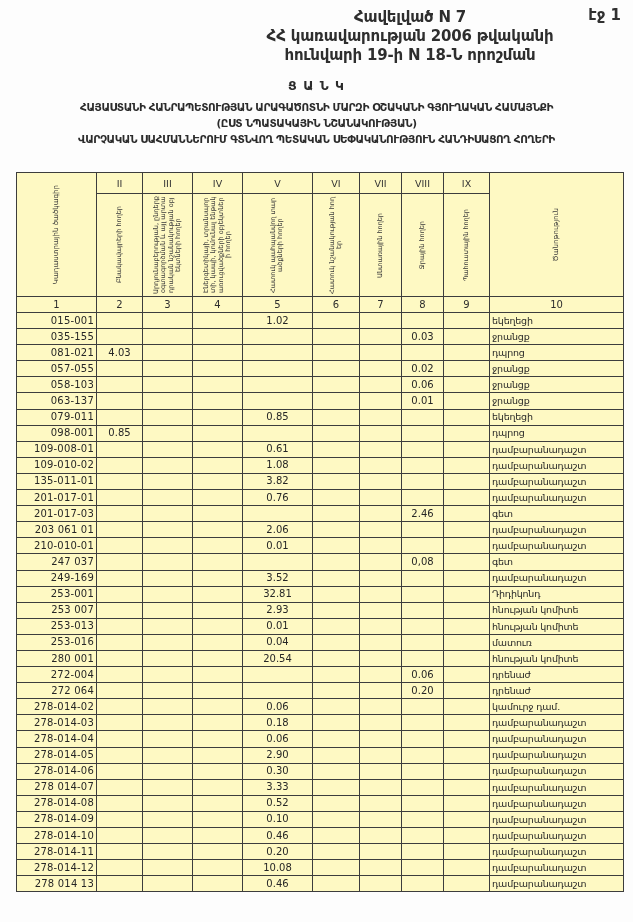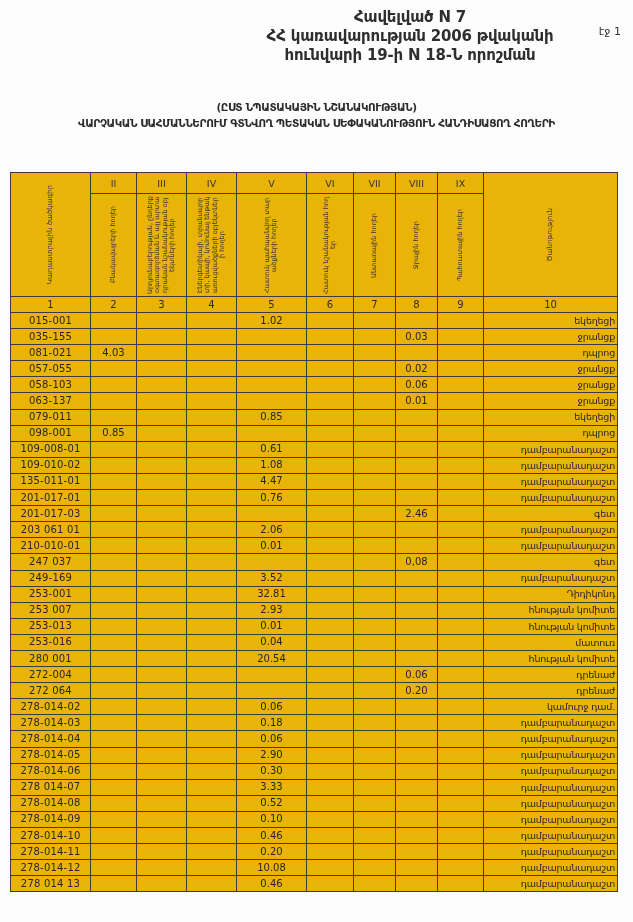--- a/index.html
+++ b/index.html
@@ -7,45 +7,45 @@
     width:633px;height:922px;overflow:hidden;position:relative;
     background:#ffffff;
     font-family:"DejaVu Sans",sans-serif;
     color:#262626;
     -webkit-font-smoothing:antialiased;
   }
   .page{position:absolute;inset:0;background:#fdfdfd;}
   
   .page-label{
     position:absolute;top:6px;right:12px;
-    font-size:11px;font-weight:normal;color:#303030;margin-top:19px;
+    font-size:15px;font-weight:bold;color:#303030;
   }
   .appendix{
     position:absolute;top:8px;right:58px;width:330px;
     text-align:center;font-size:15px;font-weight:bold;line-height:1.25;
     color:#2e2e2e;letter-spacing:-0.2px;white-space:nowrap;
   }
   
   .doc-title{
     position:absolute;top:78px;left:0;width:100%;
     text-align:center;font-size:12.5px;font-weight:bold;color:#2b2b2b;
     letter-spacing:1px;
   }
   .doc-subtitle{
     position:absolute;top:100px;left:0;width:100%;
     text-align:center;font-size:10.5px;font-weight:bold;color:#2b2b2b;
     line-height:1.5;letter-spacing:-0.4px;
   }
   .doc-subtitle div{white-space:nowrap;}
   
   table.land{
-    position:absolute;top:172px;left:10px;
+    position:absolute;top:172px;left:16px;
     border-collapse:collapse;table-layout:fixed;
     width:607px;
-    background:#eab308;
+    background:#fef9c3;
   }
   table.land th, table.land td{
     border:1.5px solid #3d3d3d;
     padding:0 2px;
     overflow:hidden;
     font-weight:normal;
     color:#262626;
   }
   tr.roman-row th{height:20px;font-size:9.5px;text-align:center;color:#333;}
   tr.label-row th{height:102px;vertical-align:middle;}
@@ -57,39 +57,41 @@
     max-height:98px;
     font-size:6.5px;
     line-height:1.12;
     text-align:center;
     word-break:break-all;
     color:#3a3a3a;
     letter-spacing:0;
   }
   .vert.tall{max-height:134px;font-size:7px;}
   tbody td{height:15.1px;font-size:10px;line-height:1;}
-  td.code{text-align:center;padding-left:3px;letter-spacing:0.2px;color:#232323;}
+  td.code{text-align:right;padding-left:3px;letter-spacing:0.2px;color:#232323;}
   td.val{text-align:center;color:#232323;}
-  td.note{text-align:right;padding-left:4px;font-size:9.5px;color:#2a2a2a;letter-spacing:-0.2px;white-space:nowrap;}
+  td.note{text-align:left;padding-left:4px;font-size:9.5px;color:#2a2a2a;letter-spacing:-0.2px;white-space:nowrap;}
 </style>
 </head>
 <body>
 
 <div class="page">
 
   <div class="page-label">էջ 1</div>
 
   <div class="appendix">
     <div>Հավելված N 7</div>
     <div>ՀՀ կառավարության 2006 թվականի</div>
     <div>հունվարի 19-ի N 18-Ն որոշման</div>
   </div>
 
+  <div class="doc-title">Ց Ա Ն Կ</div>
 
   <div class="doc-subtitle">
+    <div>ՀԱՅԱՍՏԱՆԻ ՀԱՆՐԱՊԵՏՈՒԹՅԱՆ ԱՐԱԳԱԾՈՏՆԻ ՄԱՐԶԻ ՕՇԱԿԱՆԻ ԳՅՈՒՂԱԿԱՆ ՀԱՄԱՅՆՔԻ</div>
     <div>(ԸՍՏ ՆՊԱՏԱԿԱՅԻՆ ՆՇԱՆԱԿՈՒԹՅԱՆ)</div>
     <div>ՎԱՐՉԱԿԱՆ ՍԱՀՄԱՆՆԵՐՈՒՄ ԳՏՆՎՈՂ ՊԵՏԱԿԱՆ ՍԵՓԱԿԱՆՈՒԹՅՈՒՆ ՀԱՆԴԻՍԱՑՈՂ ՀՈՂԵՐԻ</div>
   </div>
 
   <table class="land">
     <colgroup>
         <col style="width: 80px;">
         <col style="width: 46px;">
         <col style="width: 50px;">
         <col style="width: 50px;">
@@ -275,21 +277,21 @@
           <td class="val"></td>
           <td class="val"></td>
           <td class="val"></td>
           <td class="note">դամբարանադաշտ</td>
         </tr>
         <tr>
           <td class="code">135-011-01</td>
           <td class="val"></td>
           <td class="val"></td>
           <td class="val"></td>
-          <td class="val">4.47</td>
+          <td class="val">3.82</td>
           <td class="val"></td>
           <td class="val"></td>
           <td class="val"></td>
           <td class="val"></td>
           <td class="note">դամբարանադաշտ</td>
         </tr>
         <tr>
           <td class="code">201-017-01</td>
           <td class="val"></td>
           <td class="val"></td>

